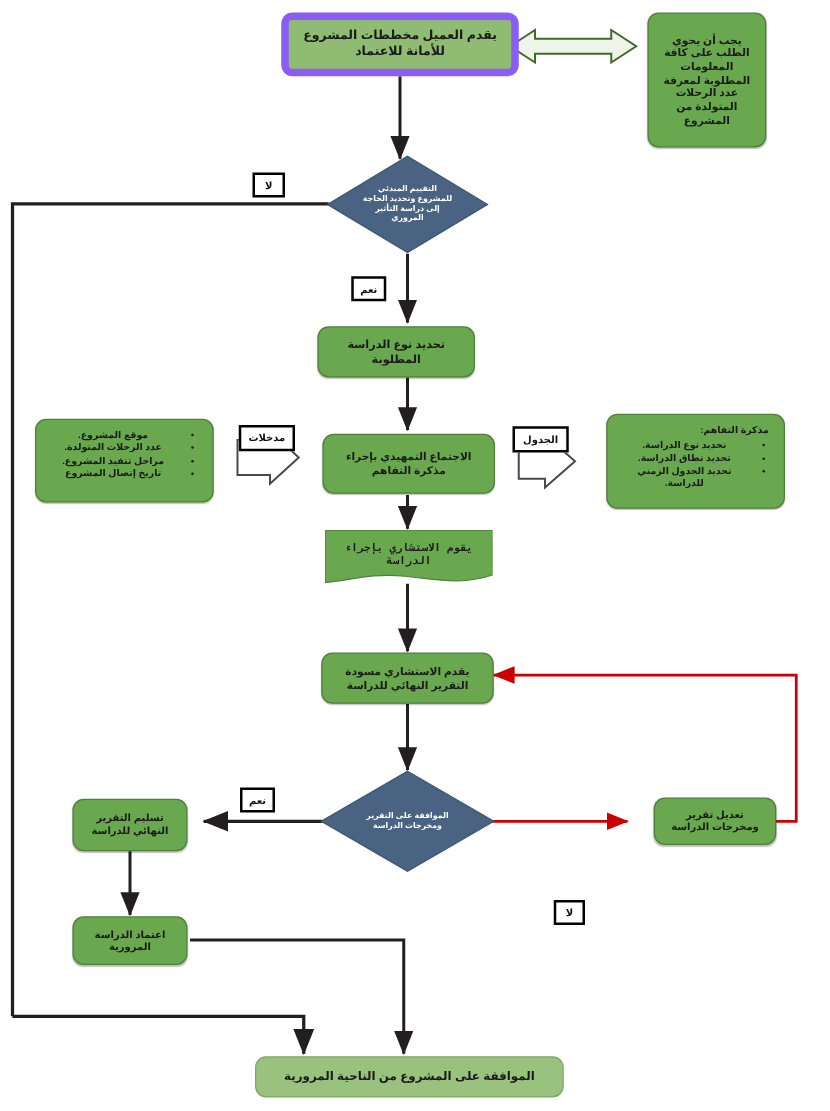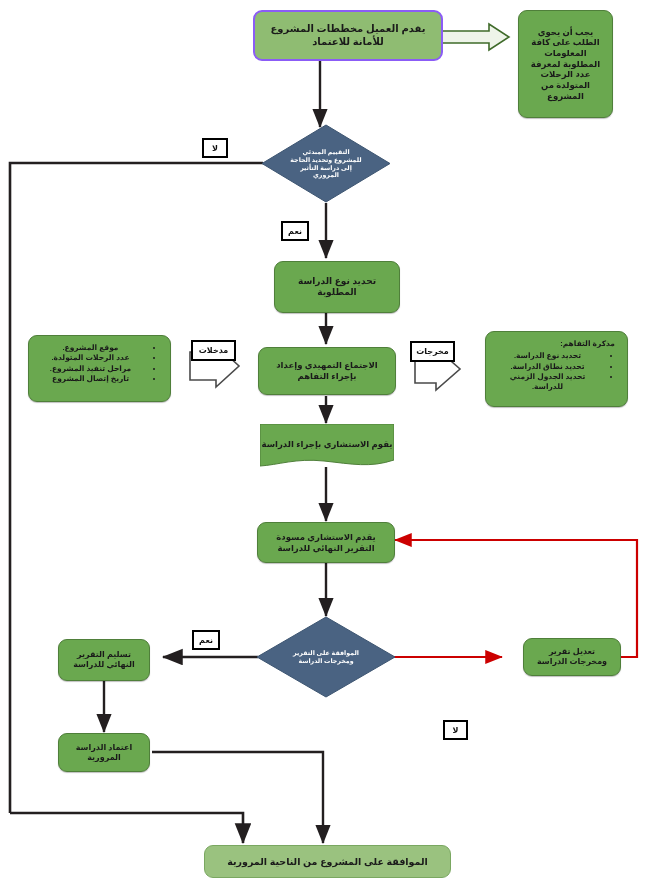--- a/index.html
+++ b/index.html
@@ -41,23 +41,22 @@
     direction: rtl;
   }
   .proc {
     background: #6aa84f;
     border: 1px solid #4f7f3a;
     border-radius: 9px;
     box-shadow: 0 1px 1px rgba(0,0,0,0.25);
   }
   .proc-light {
     background: #8fbc72;
-    border: 2px solid #8b5cf6;
+    border: 6px solid #8b5cf6;
     border-radius: 9px;
-    margin-left: 28px;
   }
   .proc-pale {
     background: #9ac27f;
     border: 1px solid #7aa761;
     border-radius: 9px;
   }
   .bullets {
     display: block;
     padding: 7px 12px 7px 8px;
     text-align: right;
@@ -186,59 +185,59 @@
   </div>
 
   <div class="label-box" style="left:202px; top:138px; width:26px; height:20px; font-size:8px;">
     <span>لا</span>
   </div>
 
   <div class="label-box" style="left:281px; top:221px; width:28px; height:20px; font-size:8px;">
     <span>نعم</span>
   </div>
 
-  <div class="node proc" style="left:254px; top:261px; width:126px; height:52px; font-size:9px; padding:0 8px;margin-left:20px;">
+  <div class="node proc" style="left:254px; top:261px; width:126px; height:41px; font-size:9px; padding:0 8px;">
     <span>تحديد نوع الدراسة المطلوبة</span>
   </div>
 
   <div class="node proc" style="left:28px; top:335px; width:143px; height:67px; font-size:7.5px; display:block;">
     <div class="bullets">
       <ul>
         <li>موقع المشروع.</li>
         <li>عدد الرحلات المتولدة.</li>
         <li>مراحل تنفيذ المشروع.</li>
         <li>تاريخ إتصال المشروع</li>
       </ul>
     </div>
   </div>
 
   <div class="label-box" style="left:191px; top:340px; width:45px; height:21px; font-size:8px;">
     <span>مدخلات</span>
   </div>
 
   <div class="node proc" style="left:258px; top:347px; width:138px; height:48px; font-size:8.5px; padding:0 9px;">
-    <span>الاجتماع التمهيدي وإعداد بإجراء التفاهم</span>
+    <span>الاجتماع التمهيدي بإجراء مذكرة التفاهم</span>
   </div>
 
   <div class="label-box" style="left:410px; top:341px; width:45px; height:21px; font-size:8px;">
-    <span>مخرجات</span>
+    <span>الجدول</span>
   </div>
 
   <div class="node proc" style="left:485px; top:331px; width:143px; height:76px; font-size:7.5px; display:block;">
     <div class="bullets">
       <span class="hdr">مذكرة التفاهم:</span>
       <ul>
         <li>تحديد نوع الدراسة.</li>
         <li>تحديد نطاق الدراسة.</li>
         <li>تحديد الجدول الزمني للدراسة.</li>
       </ul>
     </div>
   </div>
 
-  <div class="wave-wrap" style="left:260px; top:424px; width:134px; height:44px;">
+  <div class="wave-wrap" style="left:260px; top:424px; width:134px; height:44px;font-family:Liberation Mono, monospace;">
     <svg width="134" height="44" viewBox="0 0 134 44">
       <path d="M0,0 L134,0 L134,36 C110,44 92,40 64,37 C36,34 18,41 0,42 Z" fill="#6aa84f" stroke="#4f7f3a" stroke-width="1"></path>
     </svg>
     <div class="wtext" style="font-size:8.5px;">
       <span>يقوم الاستشاري بإجراء الدراسة</span>
     </div>
   </div>
 
   <div class="node proc" style="left:257px; top:522px; width:138px; height:41px; font-size:8.5px; padding:16px 9px;">
     <span>يقدم الاستشاري مسودة التقرير النهائي للدراسة</span>

